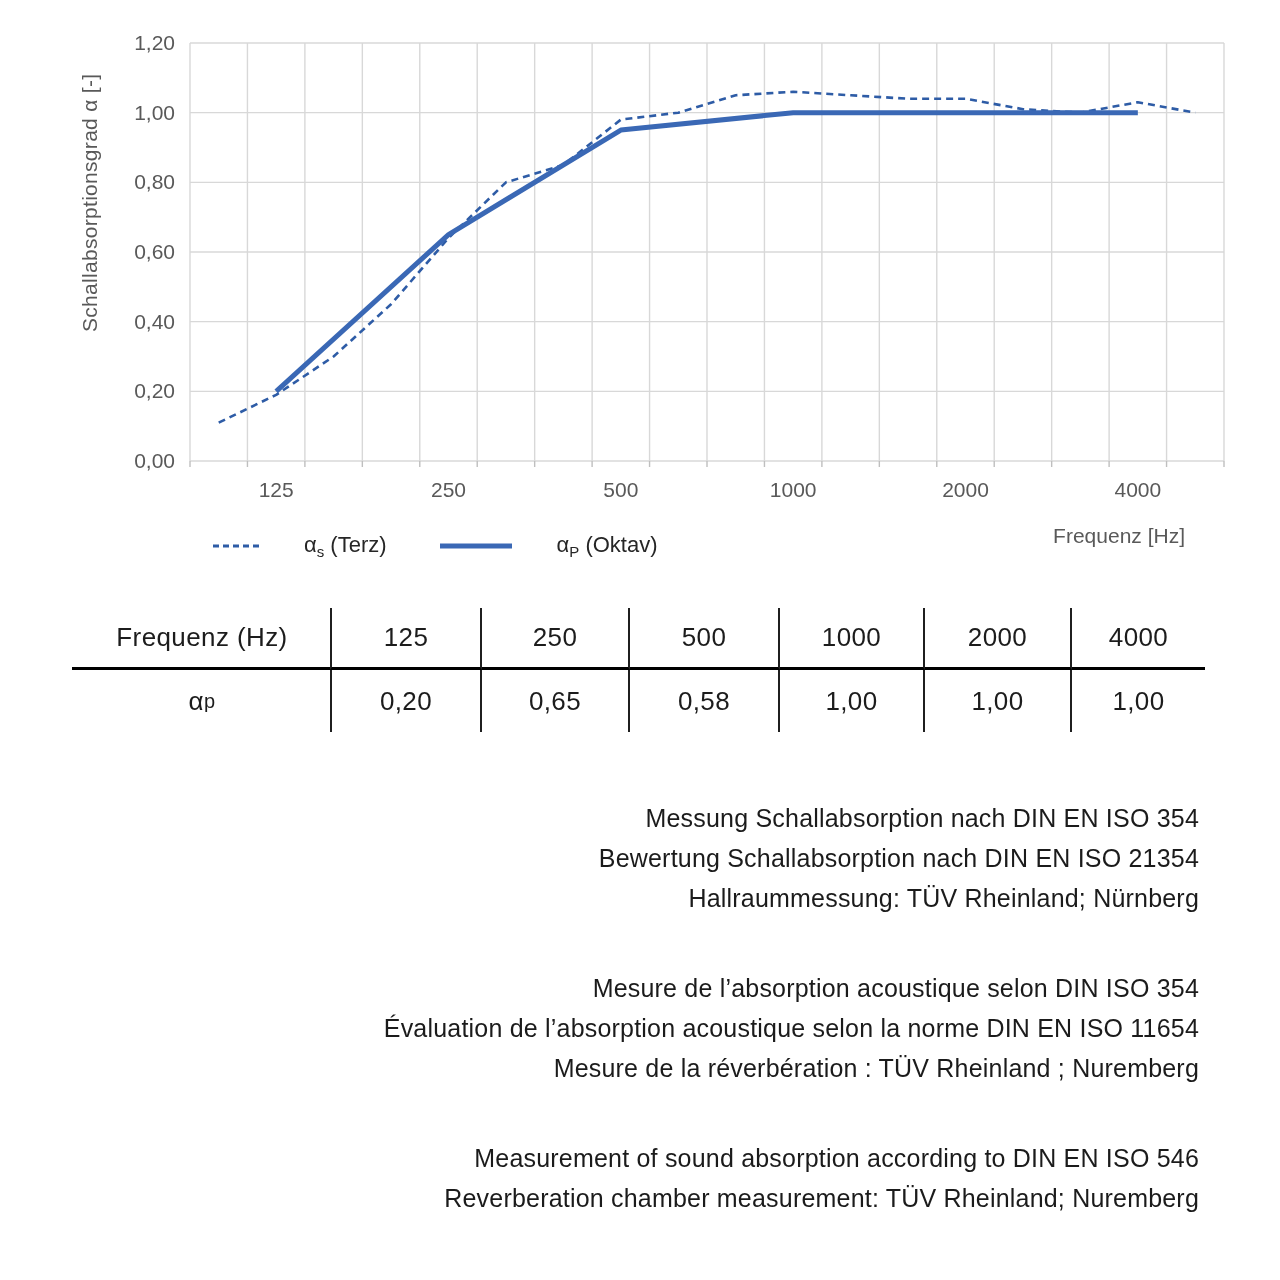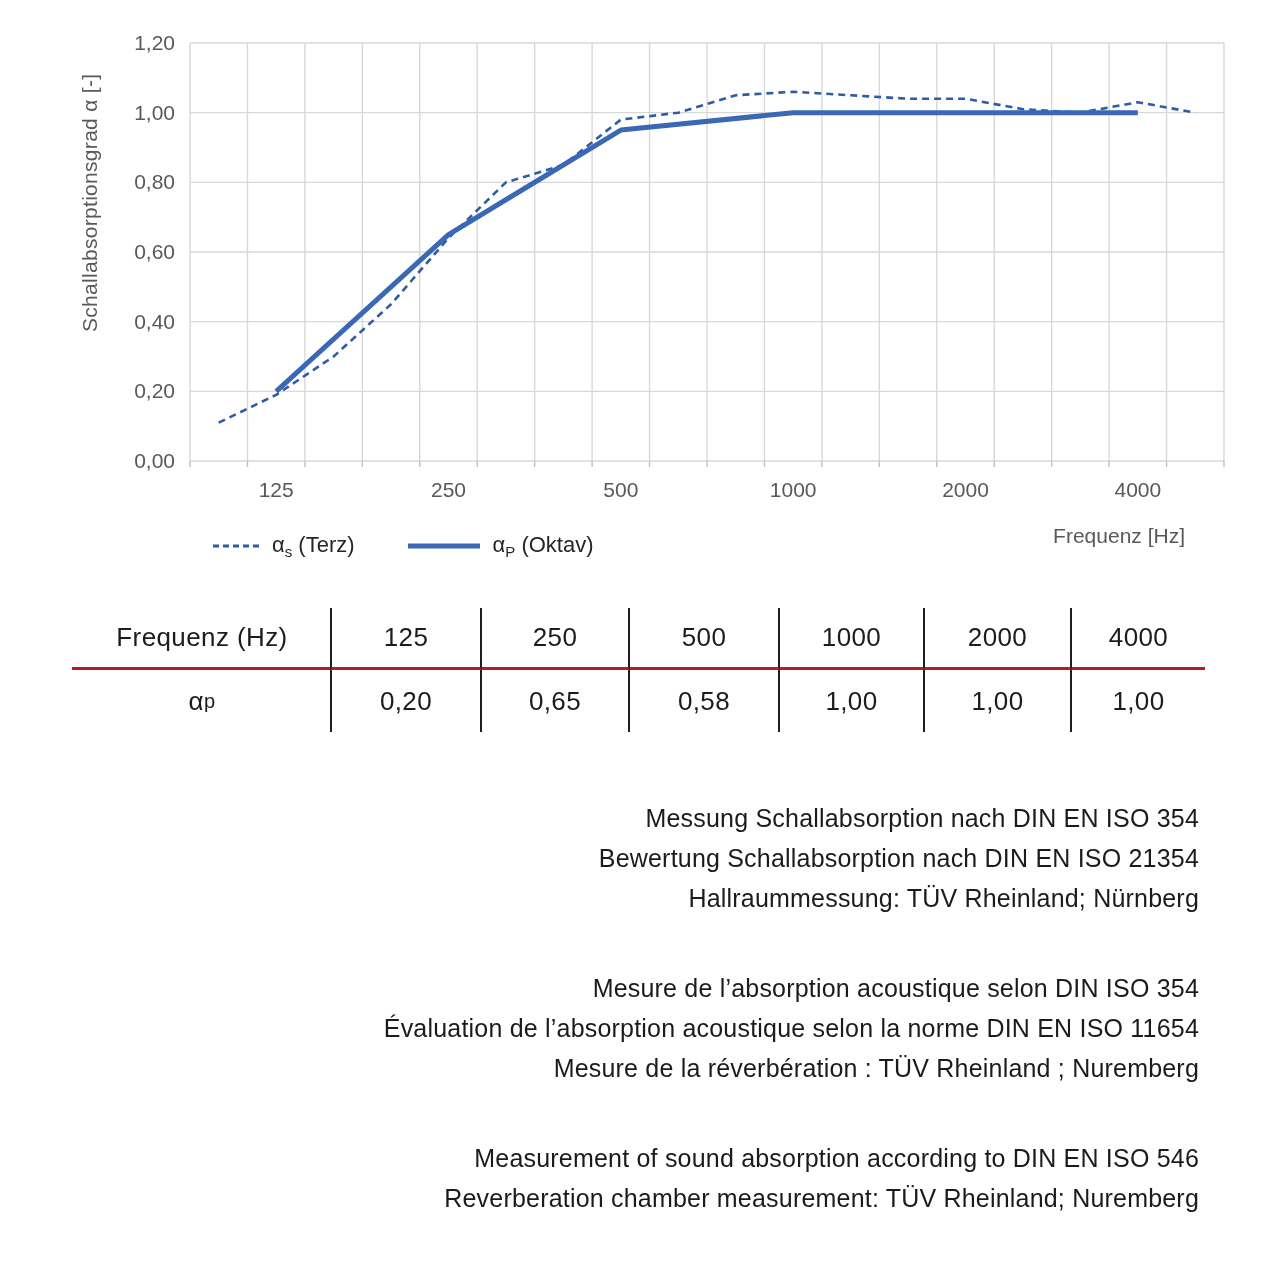--- a/index.html
+++ b/index.html
@@ -18,35 +18,35 @@
   }
   .x-title {
     position:absolute; right:84px; top:524px;
     font-size:21px; color:#595959;
   }
   .legend {
     position:absolute; left:212px; top:532px;
     display:flex; align-items:center; gap:52px;
   }
   .legend-item { display:flex; align-items:center; gap:12px; }
-  .lg-text { font-size:22px; color:#262626; }
+  .lg-text { font-size:22px; color:#262626;margin-left:32px; }
   .lg-text sub { font-size:15px; }
   
   .abs-table {
     position:absolute; left:72px; top:608px; width:1133px;
     display:grid;
     grid-template-columns:260px 150px 148px 150px 145px 147px 133px;
     grid-template-rows:62px 62px;
     color:#1c1c1c;
   }
   .t-cell {
     display:flex; align-items:center; justify-content:center;
     font-size:26px; letter-spacing:0.4px;
   }
-  .t-head { border-bottom:3px solid #b91c1c; }
+  .t-head { border-bottom:3px solid #000000; }
   .brd { border-right:2px solid #1f1f1f; }
   .t-label sub { font-size:20px; }
   
   .note-block {
     position:absolute; right:70px; text-align:right;
     font-size:25px; line-height:40px; color:#1b1b1b; letter-spacing:0.2px;
     white-space:nowrap;
   }
   .note-de { top:798px; }
   .note-fr { top:968px; }

